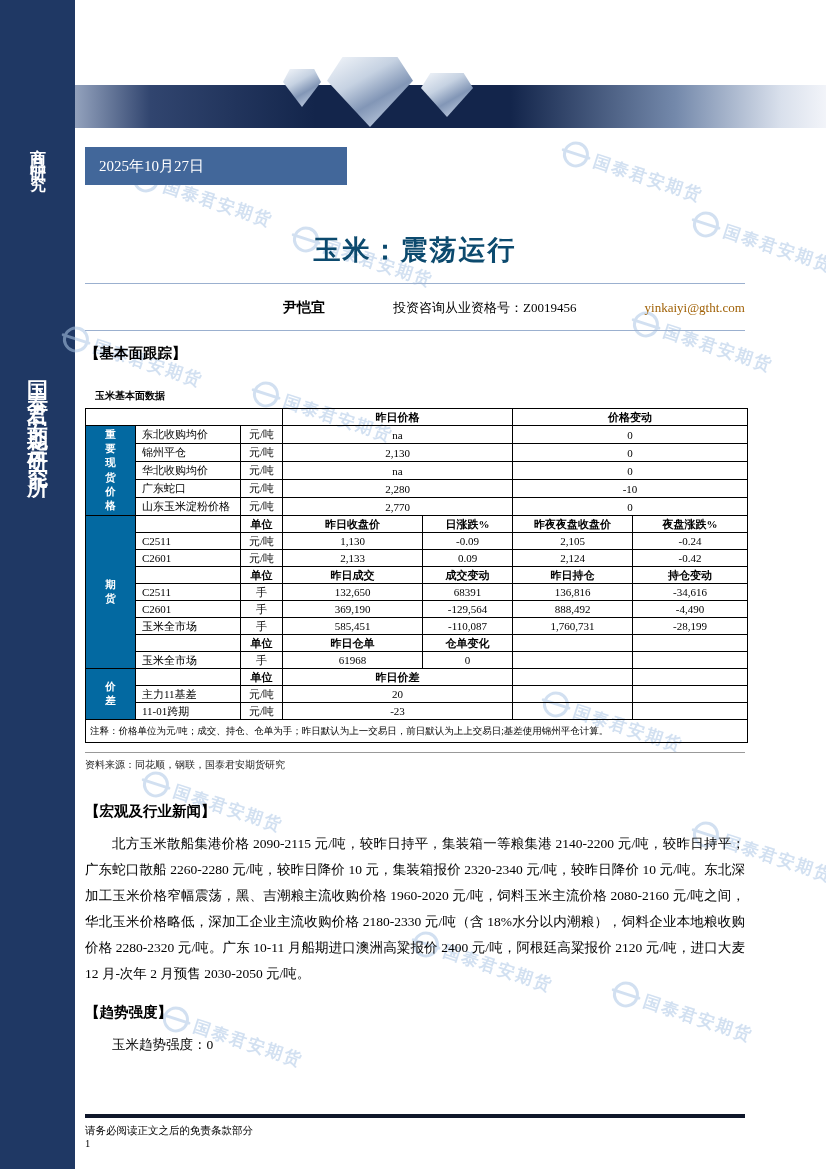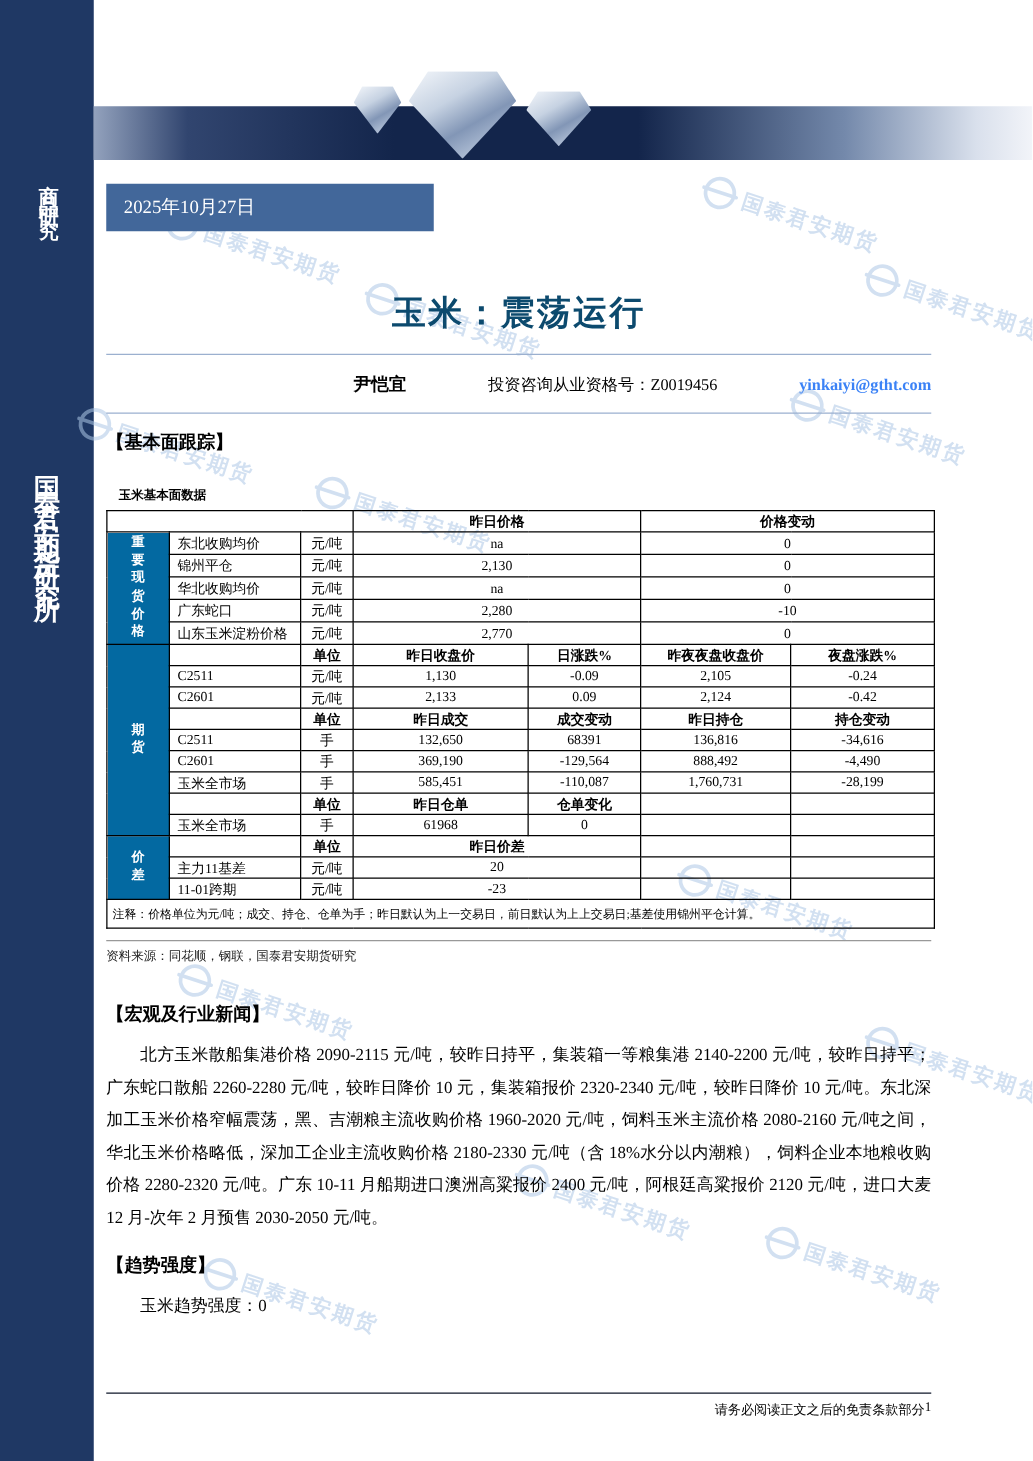--- a/index.html
+++ b/index.html
@@ -40,21 +40,21 @@
   .content { position:absolute; z-index:3; left:85px; top:210px; width:660px; }
 
   .title { margin:22px 0 0; text-align:center; font-size:27px; font-weight:700;
            color:#0c4a6e; letter-spacing:2px; }
   .rule { border:0; border-top:1px solid #9bb0cf; margin:0; }
   .rule.r1 { margin-top:15px; }
   .rule.r2 { margin-top:13px; }
   .author-row { display:flex; justify-content:space-between; align-items:baseline;
                 margin-top:15px; padding-left:198px; font-size:13px; }
   .author-name { font-weight:700; font-size:14px; }
-  .email { color:#3b82f6; text-decoration:none;font-weight:bold; }
+  .email { color:#a16207; text-decoration:none; }
 
   .sec-heading { margin:13px 0 0; font-size:14.5px; font-weight:700; }
   .sec-heading.news { margin-top:30px; }
   .sec-heading.trend { margin-top:16px; }
   .table-caption { margin:26px 0 5px 10px; font-size:10px; font-weight:700; }
 
   .data-table { border-collapse:collapse; width:662px; font-size:11px; table-layout:fixed;
                 border:1.5px solid #000; }
   .data-table td, .data-table th { border:1px solid #000; height:16px; padding:0 3px;
                 text-align:center; font-weight:400; overflow:hidden; white-space:nowrap; }
@@ -65,22 +65,22 @@
   .data-table .note-cell { text-align:left; font-size:9.5px; height:18px; padding:2px 4px; }
 
   .source-line { margin-top:9px; padding-top:5px; border-top:1px solid #999;
                  font-size:10px; color:#222; }
 
   .news-body { margin:10px 0 0; font-size:13.5px; line-height:26px; text-align:justify;
                text-indent:2em; }
   .trend-value { margin:14px 0 0; font-size:13.5px; text-indent:2em; }
 
   .footer { position:absolute; z-index:3; left:85px; top:1114px; width:660px;
-            border-top:1px solid #0f172a; padding-top:6px; display:flex;
-            justify-content:flex-end; font-size:10.5px; }
+            border-top:4px solid #0f172a; padding-top:6px; display:flex;
+            justify-content:flex-end; font-size:10.5px;flex-direction:column; }
 </style>
 </head>
 <body>
 
 <div class="page">
 
   <aside class="sidebar">
     <div class="vtext top">商品研究</div>
     <div class="vtext main">国泰君安期货研究所</div>
   </aside>

